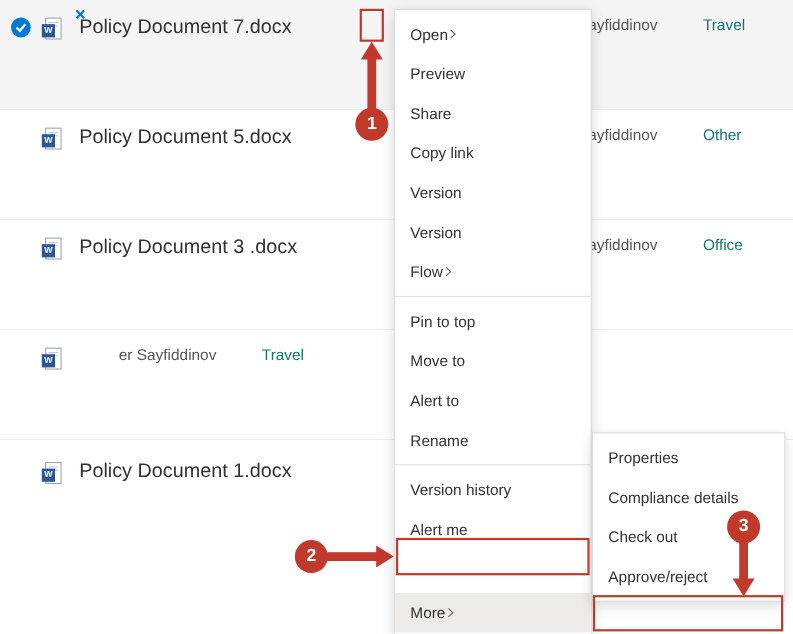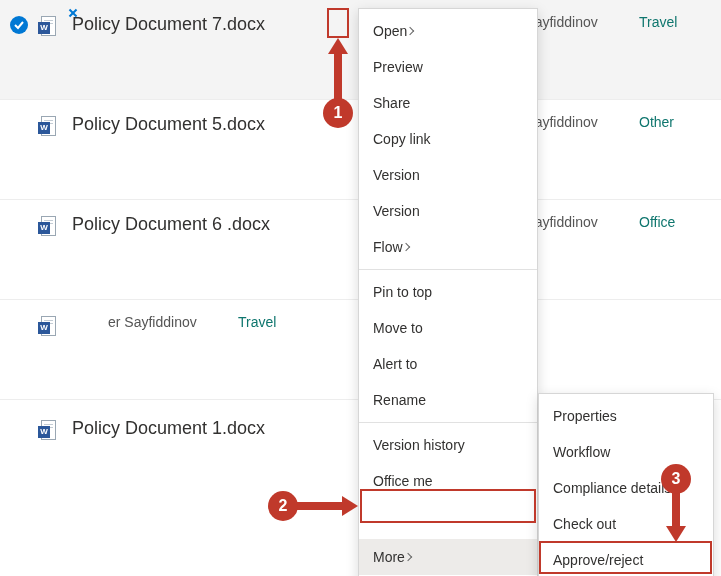--- a/index.html
+++ b/index.html
@@ -257,21 +257,21 @@
 </div>
 
 <div class="row row-tall">
   <div class="sel-col"></div>
   <div class="icon-col">
     <span class="word-icon">
       <span class="page"></span>
         <span class="w">W</span>
     </span>
   </div>
-  <div class="name-col">Policy Document 6 .docx</div>
+  <div class="name-col">Policy Document 3 .docx</div>
   <div class="action-col"></div>
   <div class="owner-col">er Sayfiddinov</div>
   <div class="cat-col">Office</div>
 </div>
 
 <div class="row row-tall">
   <div class="sel-col"></div>
   <div class="icon-col">
     <span class="word-icon">
       <span class="page"></span>
@@ -332,40 +332,37 @@
     <span>Alert to</span>
   </div>
   <div class="ctx-item">
     <span>Rename</span>
   </div>
   <div class="ctx-sep"></div>
   <div class="ctx-item">
     <span>Version history</span>
   </div>
   <div class="ctx-item">
-    <span>Office me</span>
+    <span>Alert me</span>
   </div>
   <div class="ctx-item hovered">
     <span>More</span>
     <span class="chev"></span>
   </div>
   <div class="ctx-sep"></div>
   <div class="ctx-item">
     <span>Details</span>
   </div>
 </div>
 
 <div class="ctx-menu sub">
   <div class="ctx-item">
     <span>Properties</span>
   </div>
   <div class="ctx-item">
-    <span>Workflow</span>
-  </div>
-  <div class="ctx-item">
     <span>Compliance details</span>
   </div>
   <div class="ctx-item">
     <span>Check out</span>
   </div>
   <div class="ctx-item">
     <span>Approve/reject</span>
   </div>
 </div>
 

